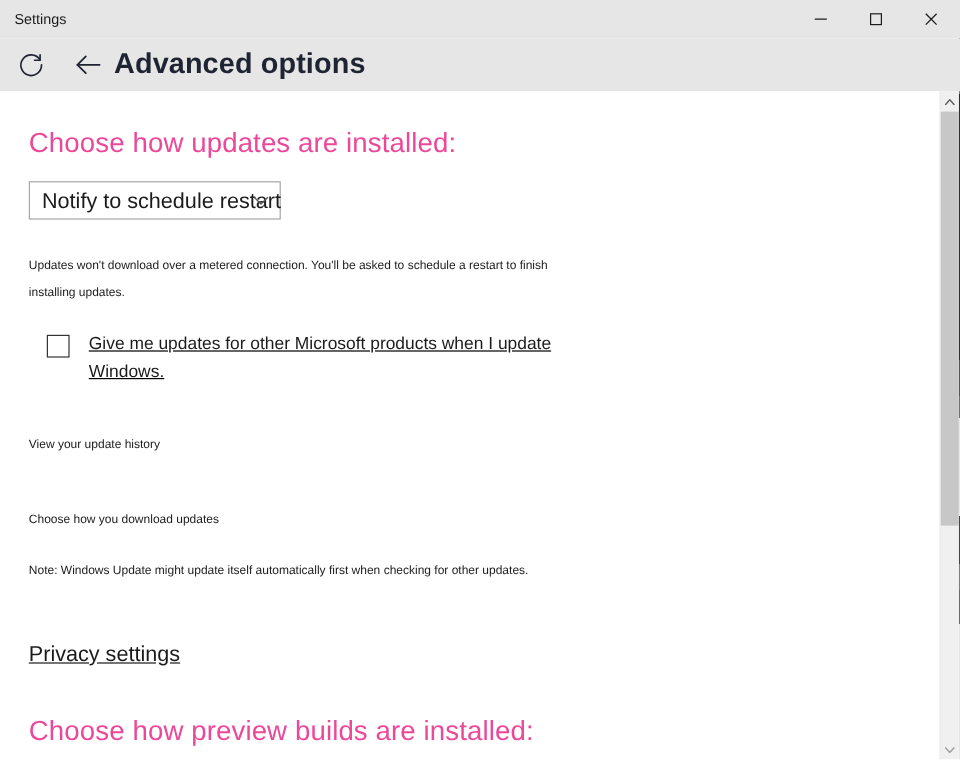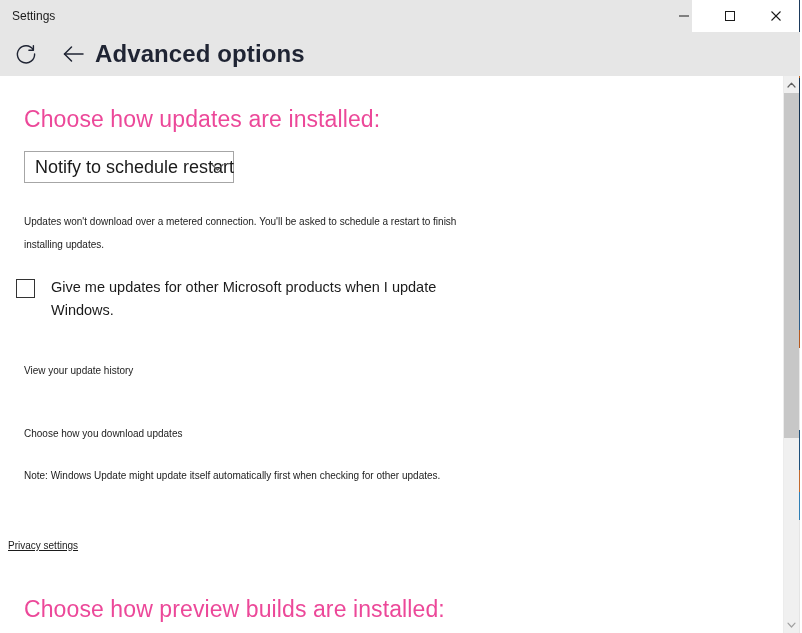--- a/index.html
+++ b/index.html
@@ -37,21 +37,21 @@
       #1d4f7a 430px, #1d4f7a 470px,
       #c2692c 470px, #c2692c 492px,
       #2f7fb5 492px, #2f7fb5 520px,
       #e4e4e4 520px, #e4e4e4 633px);
   }
 
   
   #titlebar {
     position: absolute;
     left: 0; top: 0;
-    width: 692px; height: 32px;
+    width: 800px; height: 32px;
     background: #e6e6e6;
   }
   #titlebar-text {
     position: absolute;
     left: 12px; top: 8px;
     font-size: 12px;
     color: #1b1b1b;
     line-height: 16px;
     user-select: none;
   }
@@ -156,23 +156,24 @@
     color: #1b1b1b;
     line-height: 23px;
     width: 445px;
   }
   #text-metered { top: 134px; }
   #text-note    { top: 388px; }
 
   
   #checkbox-row {
     position: absolute;
-    left: 16px; top: 200px;
+    left: 39px; top: 200px;
     width: 450px;
     cursor: default;
+    text-decoration: underline;
   }
   #checkbox-box {
     position: absolute;
     left: 0; top: 3px;
     width: 19px; height: 19px;
     box-sizing: border-box;
     border: 1.5px solid #333333;
     background: #ffffff;
   }
   #checkbox-label {
@@ -192,22 +193,22 @@
     line-height: 23px;
     text-decoration: none;
     white-space: nowrap;
     cursor: default;
   }
   #link-history  { top: 283px; }
   #link-download { top: 326px; margin-top: 20px; }
 
   #link-privacy {
     position: absolute;
-    left: 8px; top: 458px;
-    font-size: 10px;
+    left: 24px; top: 458px;
+    font-size: 18px;
     color: #1b1b1b;
     line-height: 23px;
     text-decoration: underline;
     white-space: nowrap;
     cursor: default;
   }
 
   
   #scrollbar {
     position: absolute;

